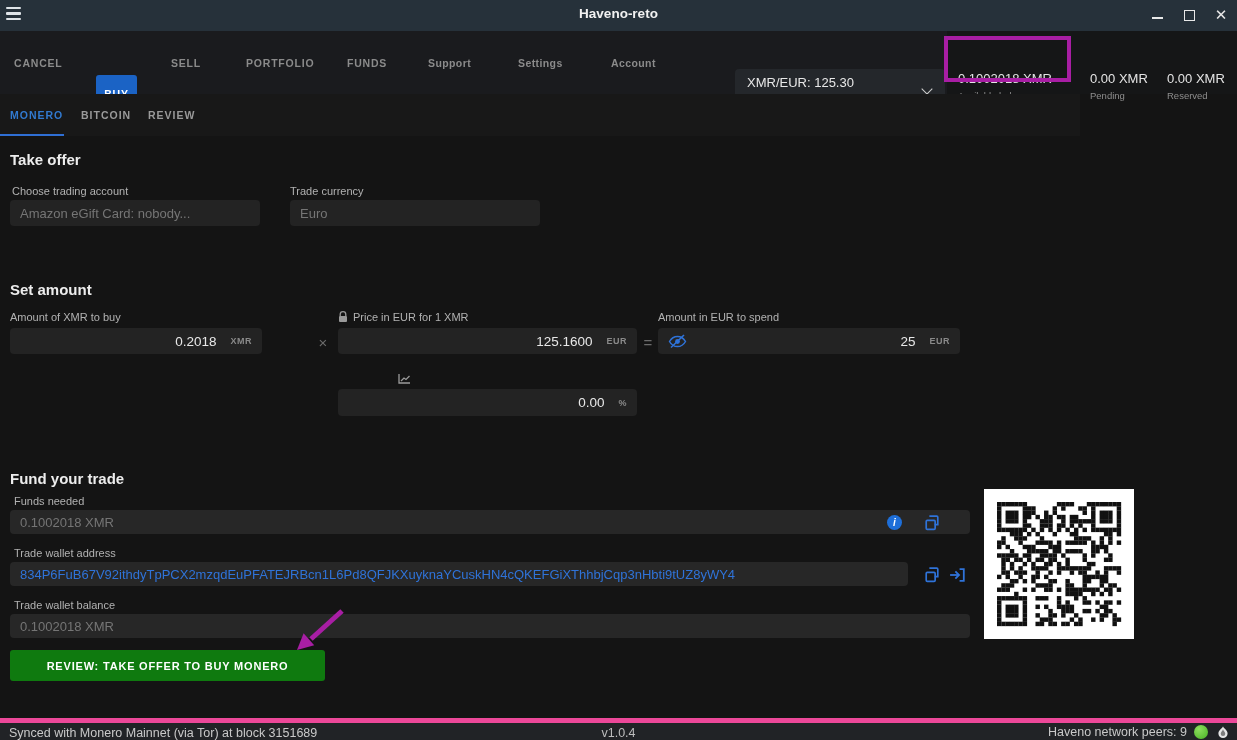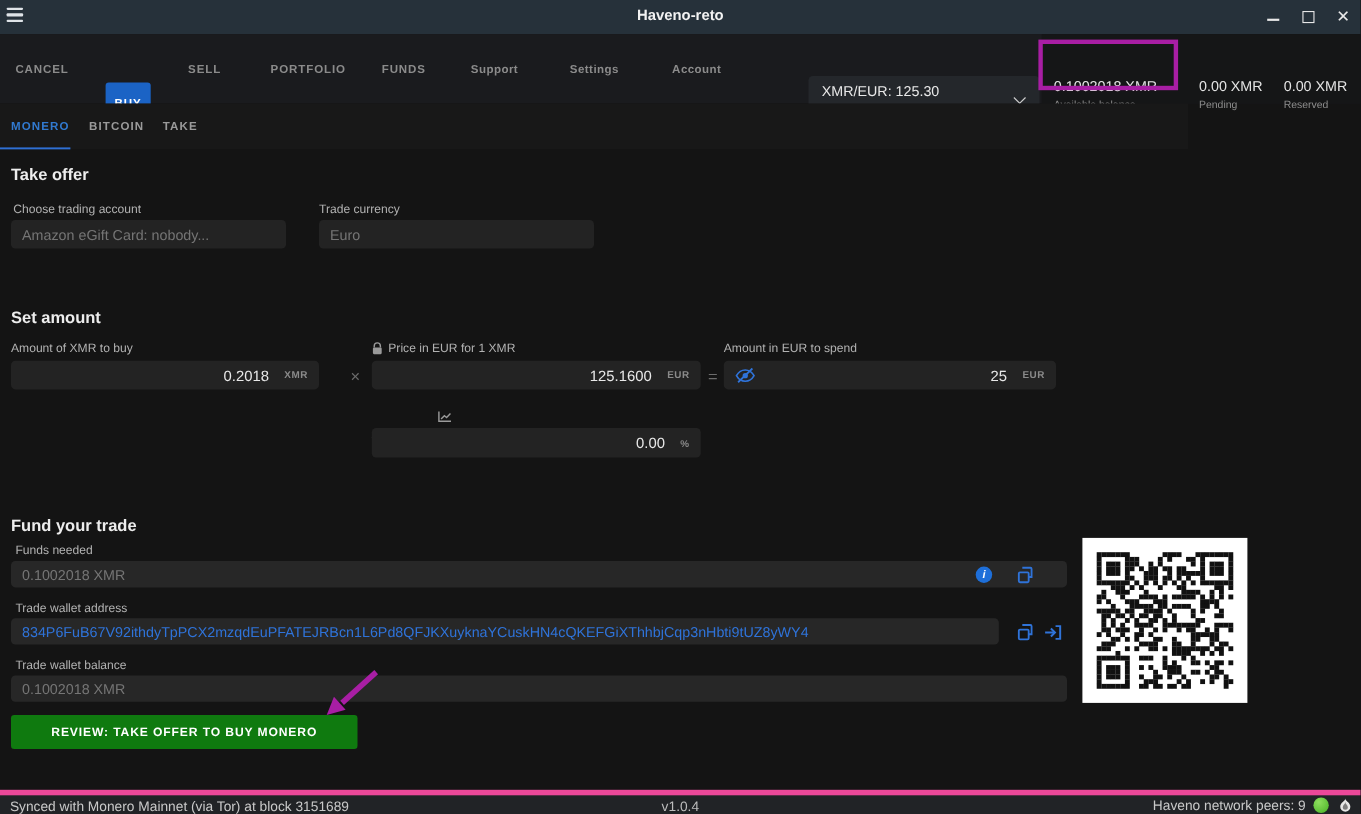--- a/index.html
+++ b/index.html
@@ -140,41 +140,41 @@
       <div class="v">0.00 XMR</div>
       <div class="l">Reserved</div>
     </div>
   </div>
 
   <div class="hl-box"></div>
 
   <div class="subtabs">
     <div class="subtab active" style="left:10px;">MONERO</div>
     <div class="subtab" style="left:81px;">BITCOIN</div>
-    <div class="subtab" style="left:148px;">TAKE</div>
+    <div class="subtab" style="left:148px;">REVIEW</div>
     <div class="subtab-underline"></div>
   </div>
 
   <div class="content">
 
     <div class="h-section" style="left:10px; top:15px;">Take offer</div>
 
     <div class="f-label" style="left:12px; top:49px;">Choose trading account</div>
     <div class="field" style="left:10px; top:64px; width:250px;">
       <span class="muted-val">Amazon eGift Card: nobody...</span>
     </div>
     <div class="f-label" style="left:290px; top:49px;">Trade currency</div>
     <div class="field" style="left:290px; top:64px; width:250px;">
       <span class="muted-val">Euro</span>
     </div>
 
     <div class="h-section" style="left:10px; top:145px;">Set amount</div>
 
     <div class="f-label" style="left:10px; top:175px;">Amount of XMR to buy</div>
-    <div class="field" style="left:10px; top:192px; width:280px;">
+    <div class="field" style="left:10px; top:192px; width:252px;">
       <span class="num-val">0.2018</span>
       <span class="suffix">XMR</span>
     </div>
 
     <div class="op-sign" style="left:316px; top:198px;">×</div>
 
     <div class="f-label" style="left:338px; top:175px;">
       <svg width="10" height="12" viewBox="0 0 10 12">
           <path d="M2.2 5V3.5a2.8 2.8 0 0 1 5.6 0V5" fill="none" stroke="#9a9a9a" stroke-width="1.3"></path>
           <rect x="1" y="5" width="8" height="6" rx="1" fill="#9a9a9a"></rect>

